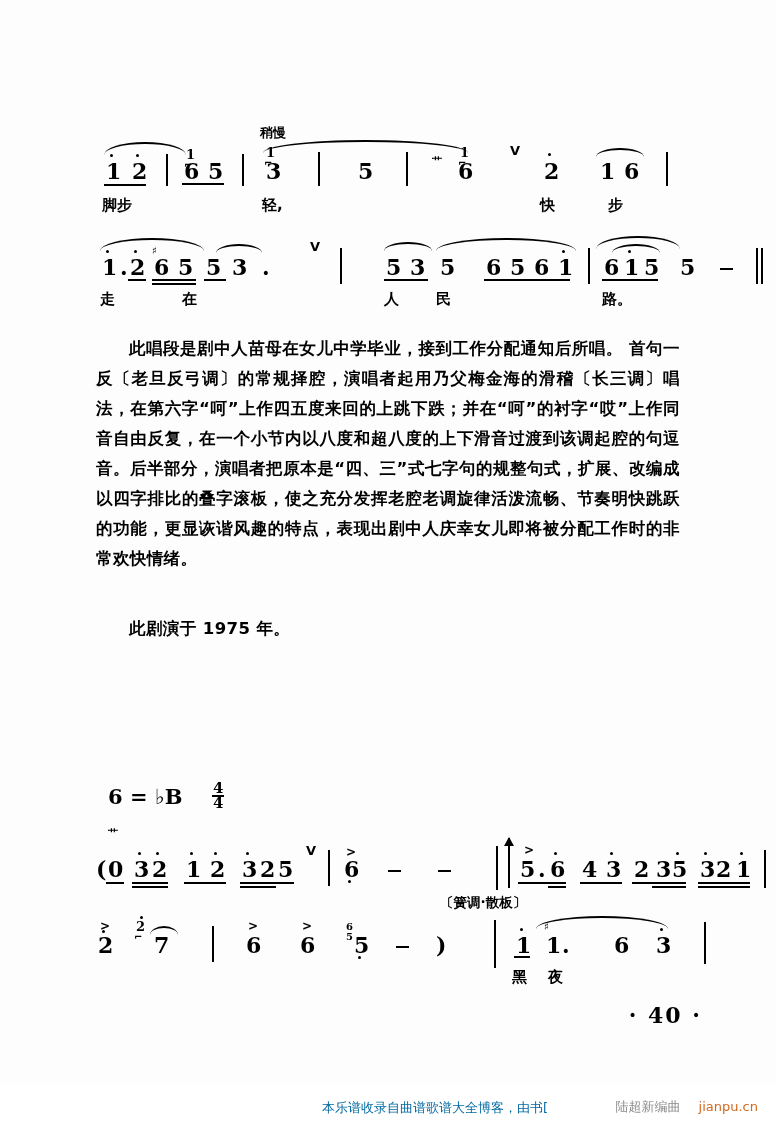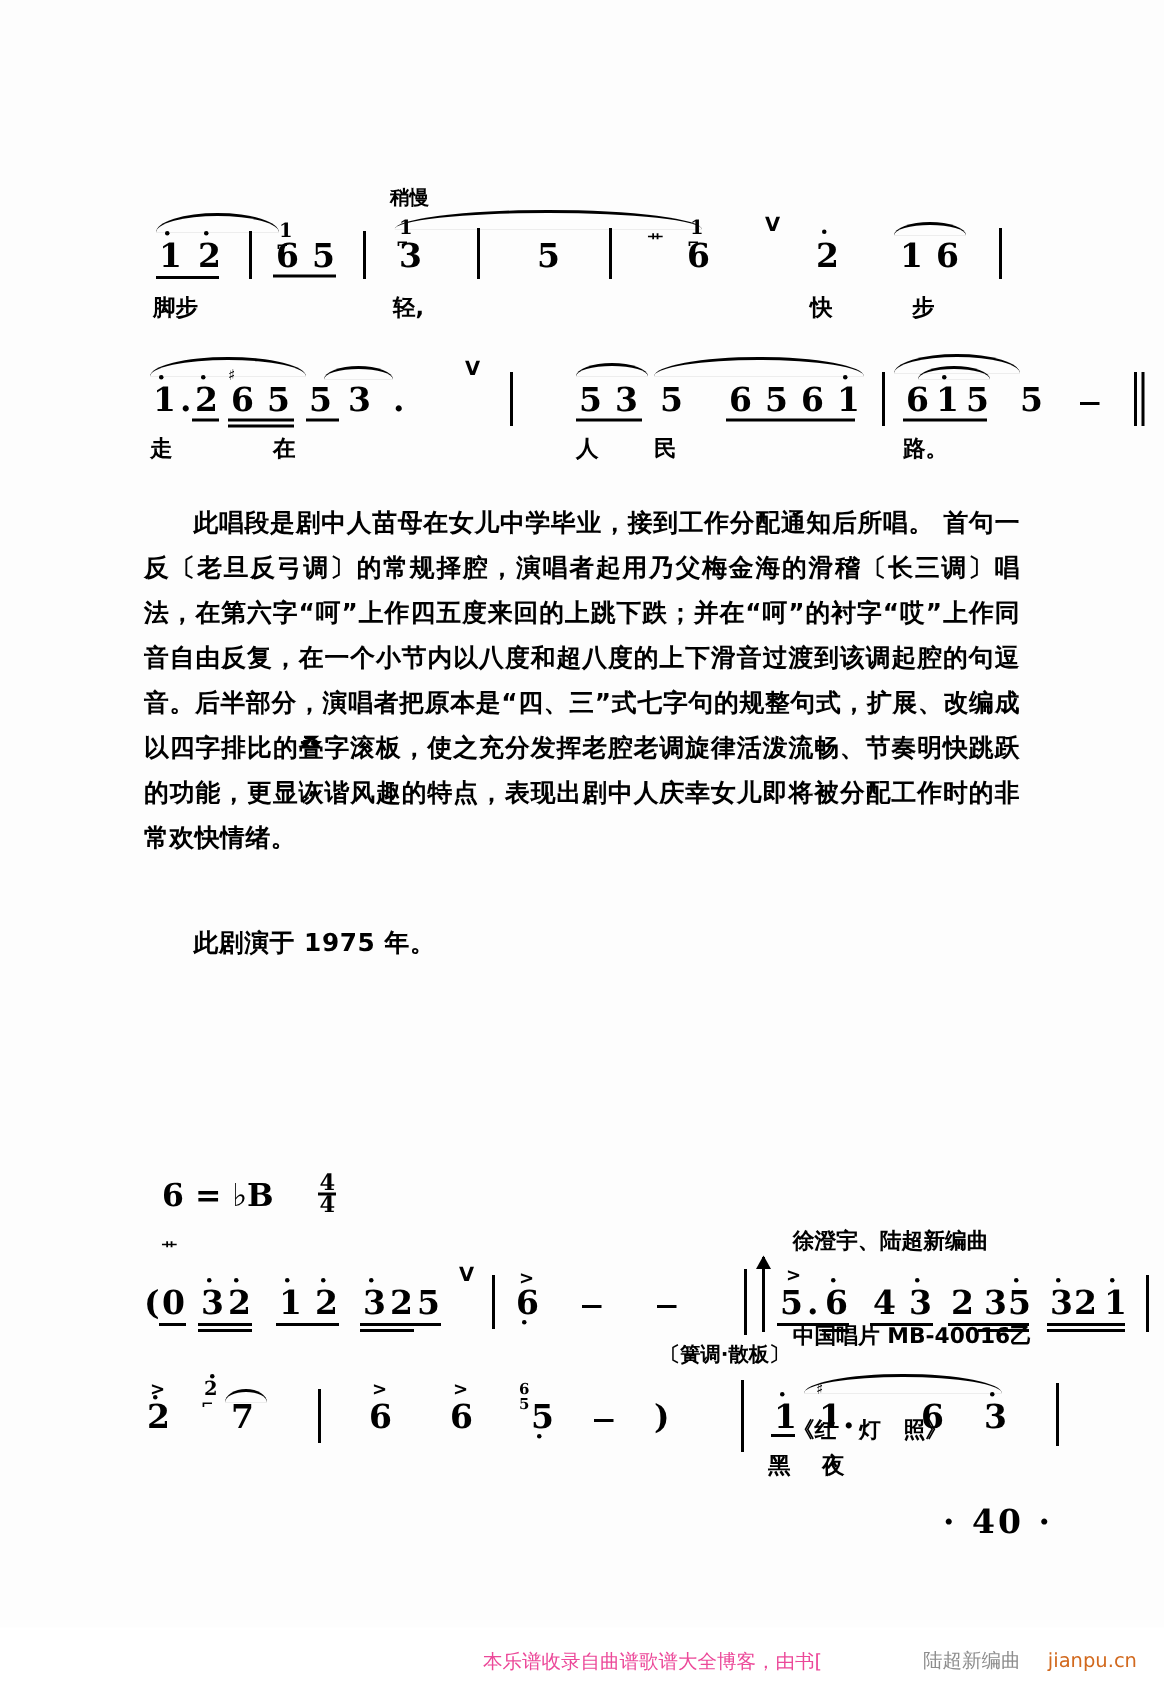--- a/index.html
+++ b/index.html
@@ -222,21 +222,21 @@
     position: absolute;
     left: 0; right: 0; bottom: 0;
     height: 49px;
     background: #ffffff;
   }
   .footer-text {
     position: absolute;
     left: 322px; top: 14px;
     font-family: "DejaVu Sans", sans-serif;
     font-size: 13px;
-    color: #ec4899;
+    color: #0369a1;
     white-space: nowrap;
   }
   .wm {
     position: absolute;
     right: 18px; top: 13px;
     font-family: "DejaVu Sans", sans-serif;
     font-size: 13px;
     white-space: nowrap;
   }
   .wm .cn { color: #8d8d8d; }
@@ -372,25 +372,20 @@
   </div>
 
   <div class="prose" style="top:334px;">
     <p>此唱段是剧中人苗母在女儿中学毕业，接到工作分配通知后所唱。 首句一反〔老旦反弓调〕的常规择腔，演唱者起用乃父梅金海的滑稽〔长三调〕唱法，在第六字“呵”上作四五度来回的上跳下跌；并在“呵”的衬字“哎”上作同音自由反复，在一个小节内以八度和超八度的上下滑音过渡到该调起腔的句逗音。后半部分，演唱者把原本是“四、三”式七字句的规整句式，扩展、改编成以四字排比的叠字滚板，使之充分发挥老腔老调旋律活泼流畅、节奏明快跳跃的功能，更显诙谐风趣的特点，表现出剧中人庆幸女儿即将被分配工作时的非常欢快情绪。</p>
   </div>
   <div class="prose" style="top:614px;">
     <p>此剧演于 1975 年。</p>
   </div>
 
 
-  <div class="credits" style="top:776px;">
-    <div>徐澄宇、陆超新编曲</div>
-    <div>中国唱片 MB-40016乙</div>
-    <div>《红   灯   照》</div>
-  </div>
 
   <div class="keysig" style="left:108px; top:786px;">6 = ♭B</div>
   <div class="timesig" style="left:212px; top:782px;">
     <span class="num">4</span>
     <span class="den">4</span>
   </div>
 
   <div class="staff" style="top:828px;">
     <span class="gl tiny" style="left:12px; top:0px; font-weight:bold;">艹</span>
 

